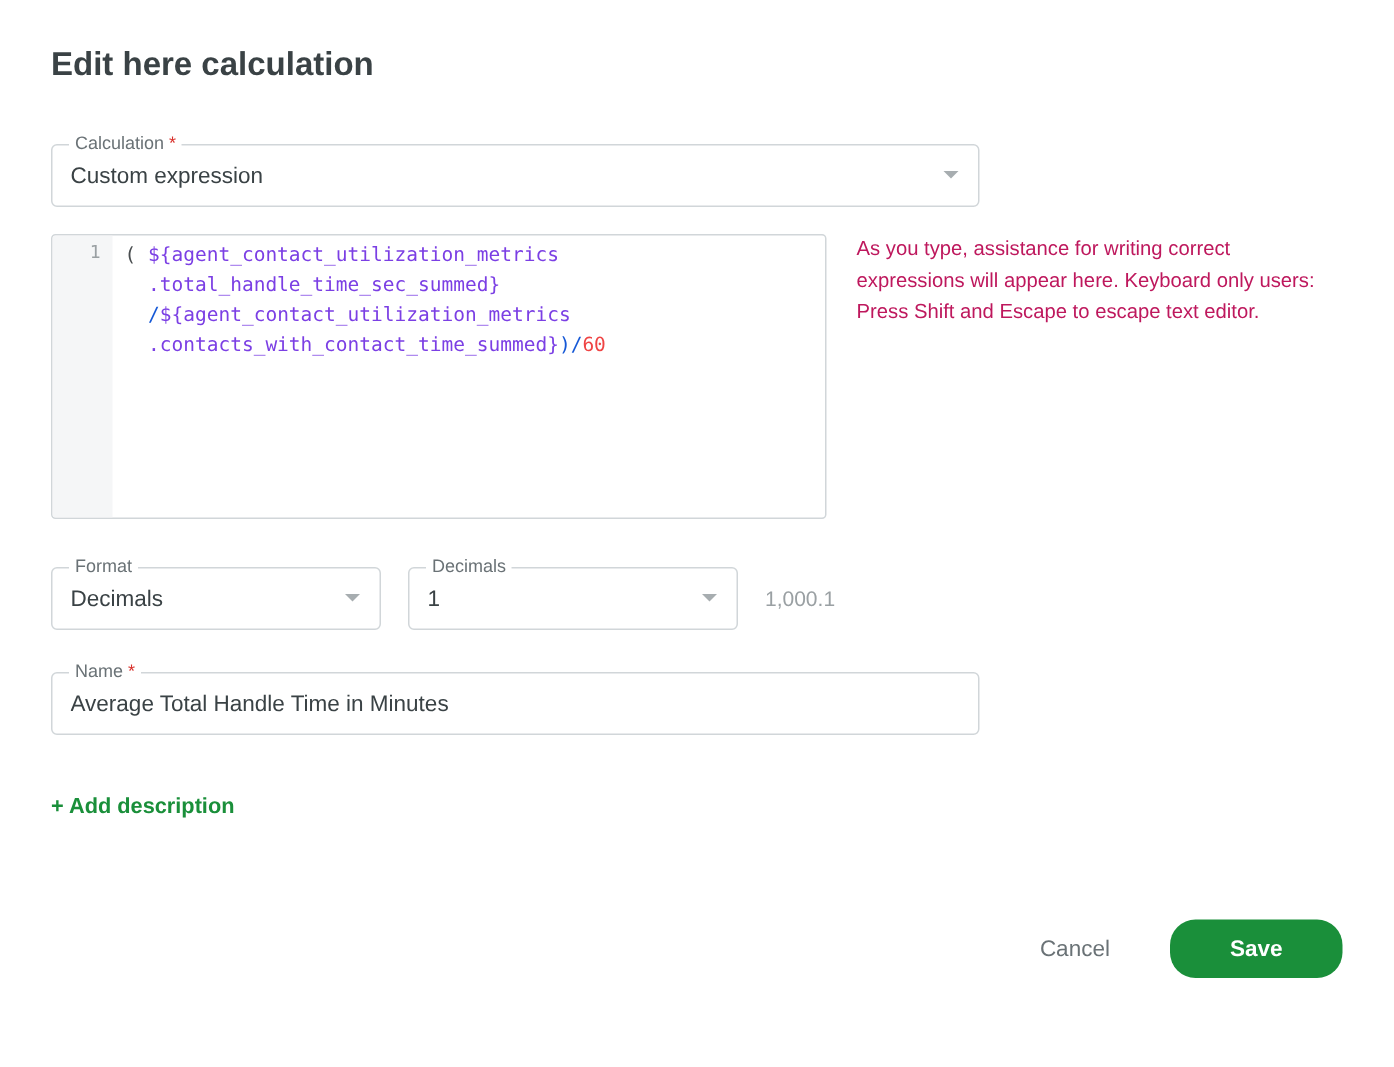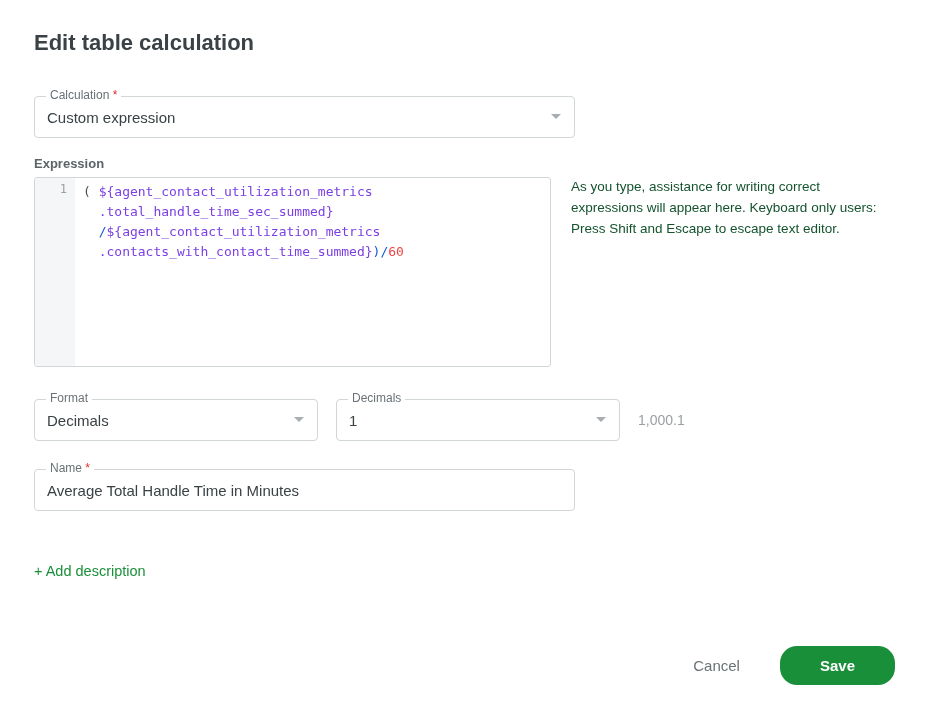--- a/index.html
+++ b/index.html
@@ -70,29 +70,29 @@
       padding: 4px 8px;
       white-space: pre;
       line-height: 1.55;
     }
     .tok-paren { color: #4a4e50; }
     .tok-var { color: #7b3fe4; }
     .tok-op { color: #1558d6; }
     .tok-num { color: #ef4444; }
     .tok-close { color: #1558d6; }
     .helper-text {
-      font-size: 13.5px; color: #14532d; line-height: 1.55; flex: 1; max-width: 320px;
+      font-size: 13.5px; color: #be185d; line-height: 1.55; flex: 1; max-width: 320px;
     }
     .format-row { display:flex; gap:18px; align-items:center; margin-bottom: 28px;}
-    .w250 { width: 284px; border-radius: 13px; }
-    .w517 { width: 541px; }
+    .w250 { width: 220px; border-radius: 13px; }
+    .w517 { width: 619px; }
     .sample { color:#9aa0a3; font-size:14px;text-align:right; }
     .add-desc {
-      color: #1a8f3a; font-weight: 400; font-size: 14.5px; cursor: pointer;
-      margin-top: 34px; display: inline-block;
+      color: #1a8f3a; font-weight: 700; font-size: 14.5px; cursor: pointer;
+      margin-top: 22px; display: inline-block;
     }
     .footer {
       margin-top: 66px;
       display: flex;
       justify-content: flex-end;
       gap: 40px;
       align-items: center;
     }
     .btn-cancel {
       background: none; border: none; color: #6a7276; font-size: 15px; font-weight: 500; cursor: pointer;
@@ -100,41 +100,40 @@
     .btn-save {
       background: #1a8f3a; color: #fff; border: none; border-radius: 17px;
       font-size: 15px; font-weight: 600; padding: 11px 40px; cursor: pointer;
     }
   </style>
 </head>
 <body>
 
 
 
-<h1 class="page-title">Edit table calculation</h1>
+<h1 class="page-title">Edit here calculation</h1>
 
 
 <div class="field-group w517">
   <div class="field-label">
     <span>Calculation</span>
     <span class="req">*</span>
   </div>
   <div class="select-box">
     <span>Custom expression</span>
     <span class="select-caret">
       <svg width="12" height="12" viewBox="0 0 12 12">
           <path d="M1 3 L6 8 L11 3 Z" fill="currentColor"></path>
         </svg>
     </span>
   </div>
 </div>
 
 
 <div>
-  <div class="expression-label">Expression</div>
   <div class="expression-area">
     <div class="editor">
       <div class="gutter">
         <div>1</div>
       </div>
       <div class="code"><span class="tok-paren">(</span> <span class="tok-var">${agent_contact_utilization_metrics</span>
   <span class="tok-var">.total_handle_time_sec_summed}</span>
   <span class="tok-op">/</span><span class="tok-var">${agent_contact_utilization_metrics</span>
   <span class="tok-var">.contacts_with_contact_time_summed}</span><span class="tok-close">)</span><span class="tok-op">/</span><span class="tok-num">60</span></div>
     </div>

